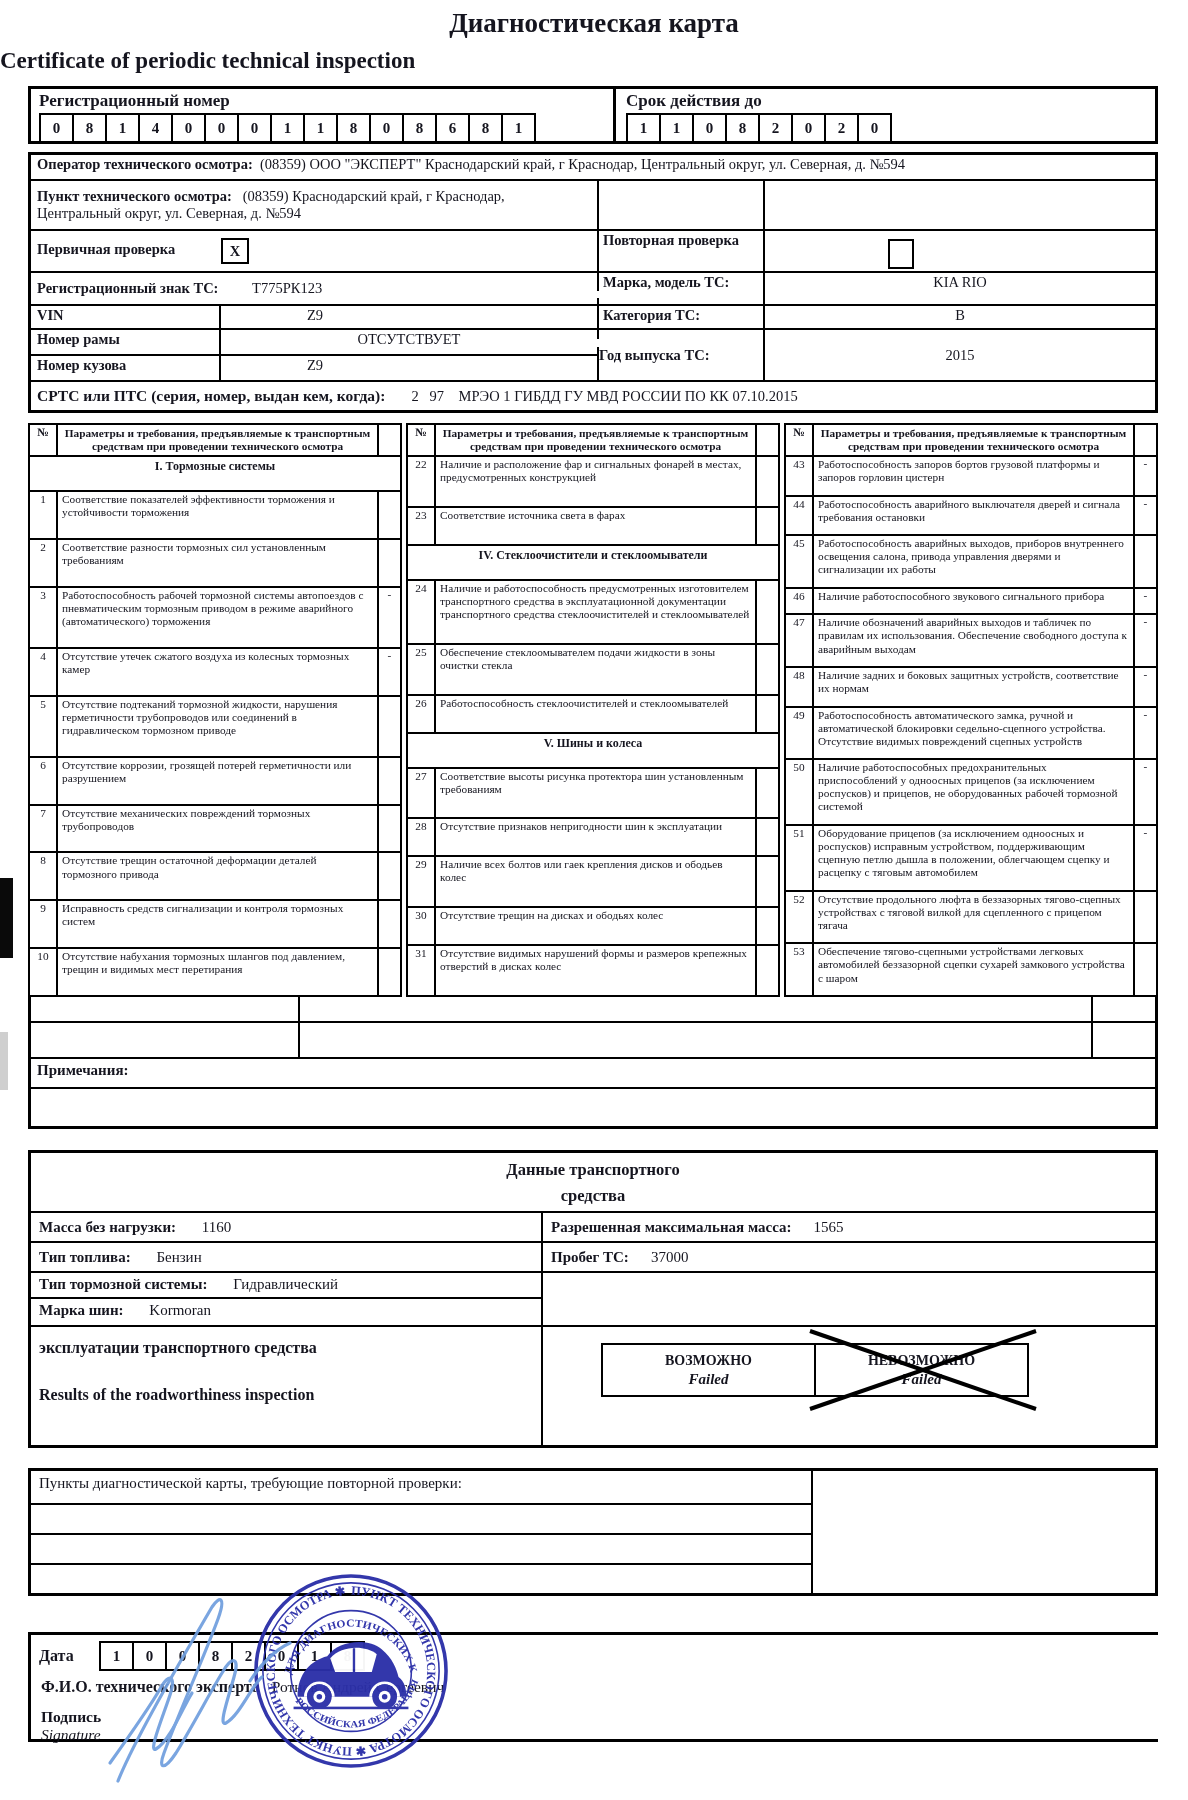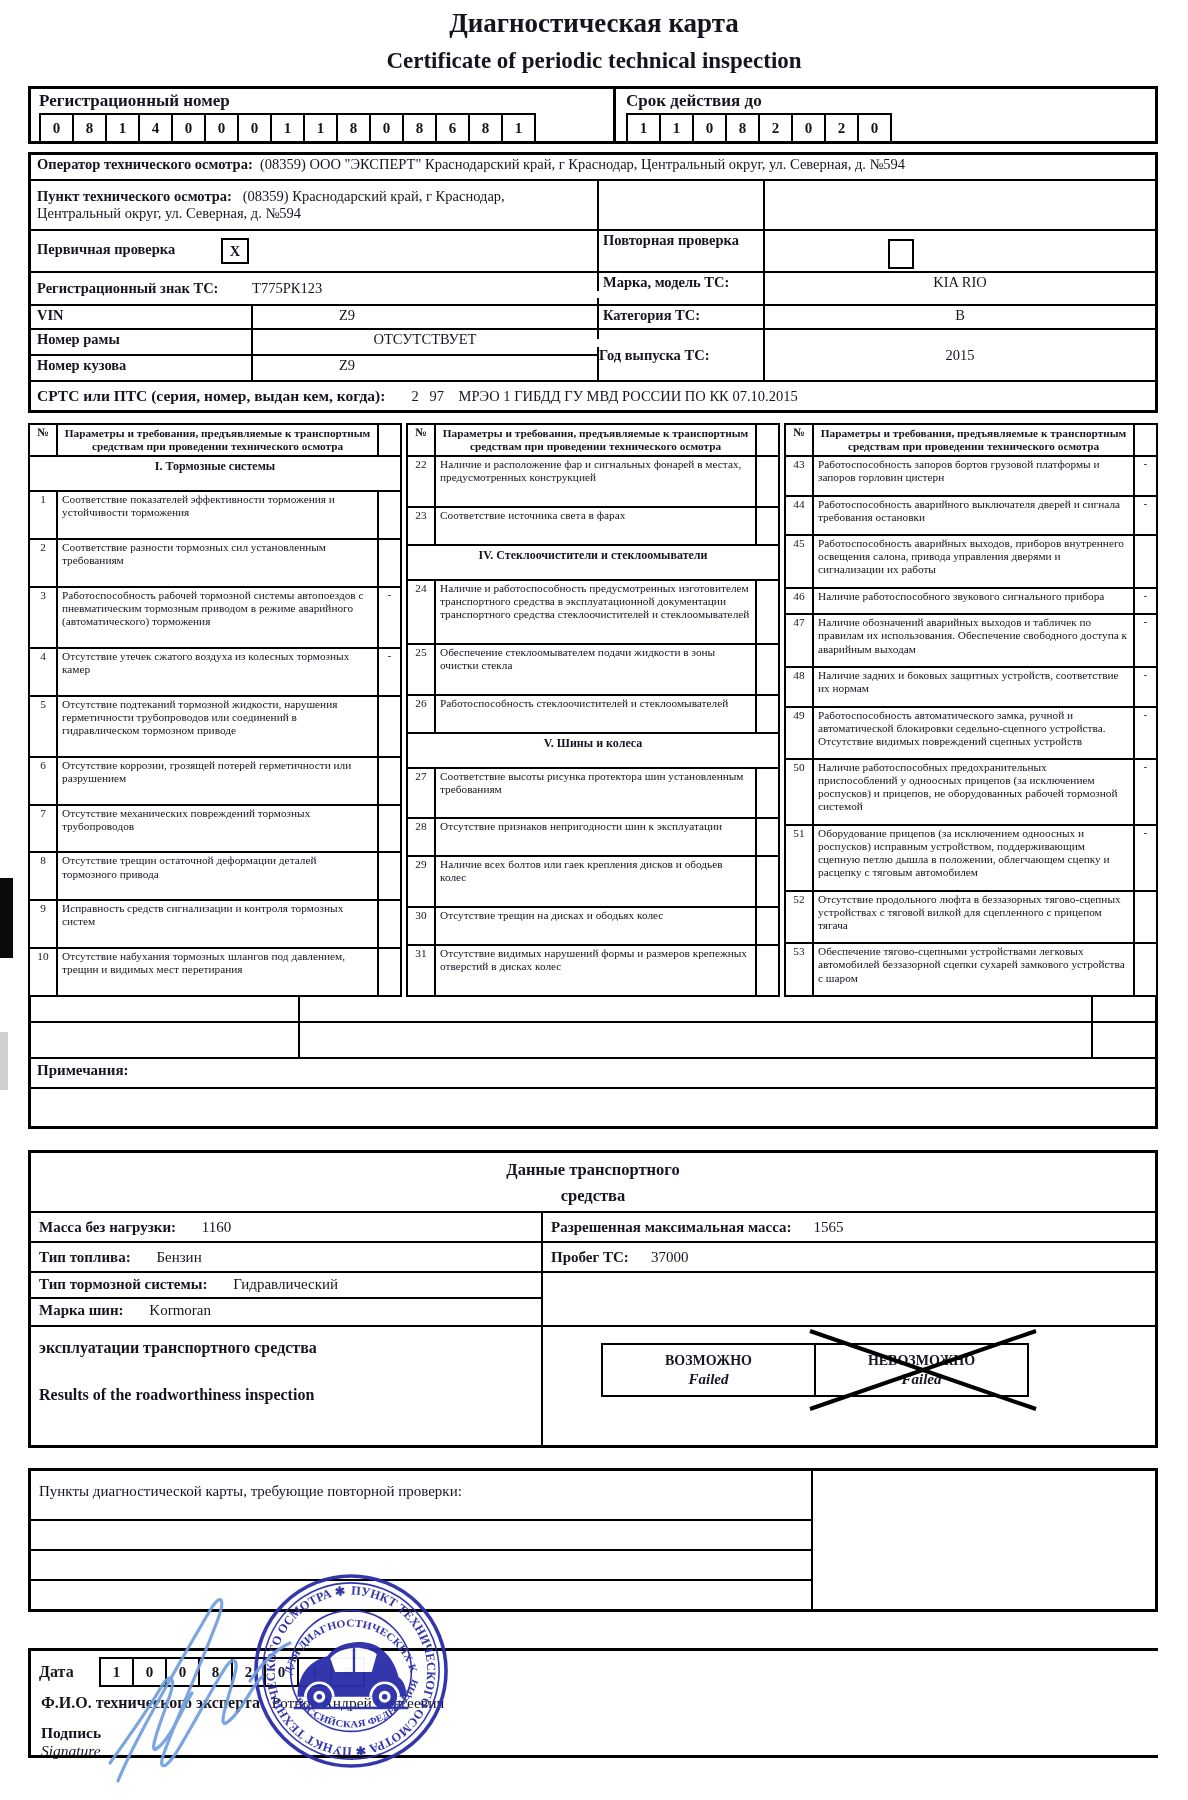--- a/index.html
+++ b/index.html
@@ -1,39 +1,39 @@
 <!DOCTYPE html>
 <html><head>
 <meta charset="utf-8">
 <style>
   html,body{margin:0;padding:0;background:#e8e8e8;}
   .page{position:relative;width:1188px;height:1800px;background:#fff;overflow:hidden;
         font-family:"Liberation Serif","DejaVu Serif",serif;color:#15151f;}
   .ttl1{text-align:center;font-size:27px;font-weight:bold;margin:8px 0 0;}
-  .ttl2{text-align:center;font-size:23px;font-weight:bold;margin:9px 0 12px;}
+  .ttl2{text-align:left;font-size:23px;font-weight:bold;margin:9px 0 12px;}
   .bx{margin:0 30px 0 28px;border:3px solid #000;background:#fff;box-sizing:border-box;}
   
   .regbox{display:flex;height:58px;}
   .regbox .cellL{width:574px;border-right:3px solid #000;padding:2px 0 4px 8px;}
   .regbox .cellR{flex:1;padding:2px 0 4px 10px;}
   .reglab{font-size:17px;font-weight:bold;}
   .digits{display:flex;margin-top:2px;}
   .digit{width:31px;height:26px;border:2px solid #000;margin-left:-2px;display:flex;
          align-items:center;justify-content:center;font-size:15px;font-weight:bold;background:#fff;}
   .digit:first-child{margin-left:0;}
   
   .infobox{margin-top:8px;font-size:14.5px;position:relative;}
   .irw{display:flex;border-top:2px solid #000;min-height:22px;align-items:stretch;}
   .irw:first-child{border-top:none;}
   .lbl{font-weight:bold;}
   .padrow{padding:1px 6px;}
   .cA{width:566px;box-sizing:border-box;padding:7px 6px;}
   .cB{width:166px;box-sizing:border-box;border-left:2px solid #000;padding:1px 4px;}
   .cC{flex:1;box-sizing:border-box;border-left:2px solid #000;padding:1px 4px;text-align:center;}
-  .subL{width:222px;box-sizing:border-box;border-right:2px solid #000;padding:1px 6px;}
+  .subL{width:190px;box-sizing:border-box;border-right:2px solid #000;padding:1px 6px;}
   .subV{flex:1;padding:1px 6px;}
   .xbox{display:inline-flex;width:24px;height:22px;border:2px solid #000;align-items:center;
         justify-content:center;font-weight:bold;margin-left:42px;vertical-align:middle;}
   .sqbox{position:absolute;left:857px;top:8px;width:22px;height:26px;border:2px solid #000;background:#fff;}
   .wpatch{position:absolute;background:#fff;z-index:3;}
   
   .insp{display:flex;margin:10px 30px 0 28px;height:574px;font-size:11.3px;line-height:1.16;}
   .insp-col{flex:1;border:2.5px solid #000;display:flex;flex-direction:column;background:#fff;box-sizing:border-box;}
   .insp-col + .insp-col{margin-left:4px;}
   .irow{display:flex;border-top:2px solid #000;flex:1 1 auto;}
@@ -74,21 +74,21 @@
   .res-tbl{position:absolute;left:58px;top:16px;width:424px;height:50px;border:2.5px solid #000;display:flex;}
   .res-cell{flex:1;display:flex;flex-direction:column;align-items:center;justify-content:center;line-height:1.25;}
   .res-cell + .res-cell{border-left:2px solid #000;}
   .res-ru{font-weight:bold;font-size:14px;}
   .res-en{font-style:italic;font-weight:bold;font-size:15px;}
   .crosssvg{position:absolute;left:255px;top:-4px;pointer-events:none;}
   
   .recheck{margin-top:20px;display:flex;min-height:122px;font-size:15px;}
   .rcL{width:780px;box-sizing:border-box;display:flex;flex-direction:column;}
   .rcR{flex:1;border-left:2px solid #000;}
-  .rclabel{padding:12px 8px;border-bottom:2px solid #000;min-height:24px;font-family:Liberation Serif, serif;}
+  .rclabel{padding:4px 8px;border-bottom:2px solid #000;min-height:24px;font-family:Liberation Serif, serif;}
   .rcrow{flex:1;border-bottom:2px solid #000;min-height:28px;}
   .rcrow:last-child{border-bottom:none;}
   
   .foot{margin:36px 30px 0 28px;border-top:3px solid #000;border-left:3px solid #000;border-bottom:3px solid #000;
         height:110px;box-sizing:border-box;padding:6px 0 0 4px;font-size:15.5px;position:relative;}
   .daterow{display:flex;align-items:center;}
   .datelab{font-weight:bold;width:60px;padding-left:4px;font-size:16px;}
   .fiorow{margin-top:7px;padding-left:6px;}
   .signlab{margin-top:12px;padding-left:6px;font-weight:bold;}
   .signlab-en{padding-left:6px;font-style:italic;}

